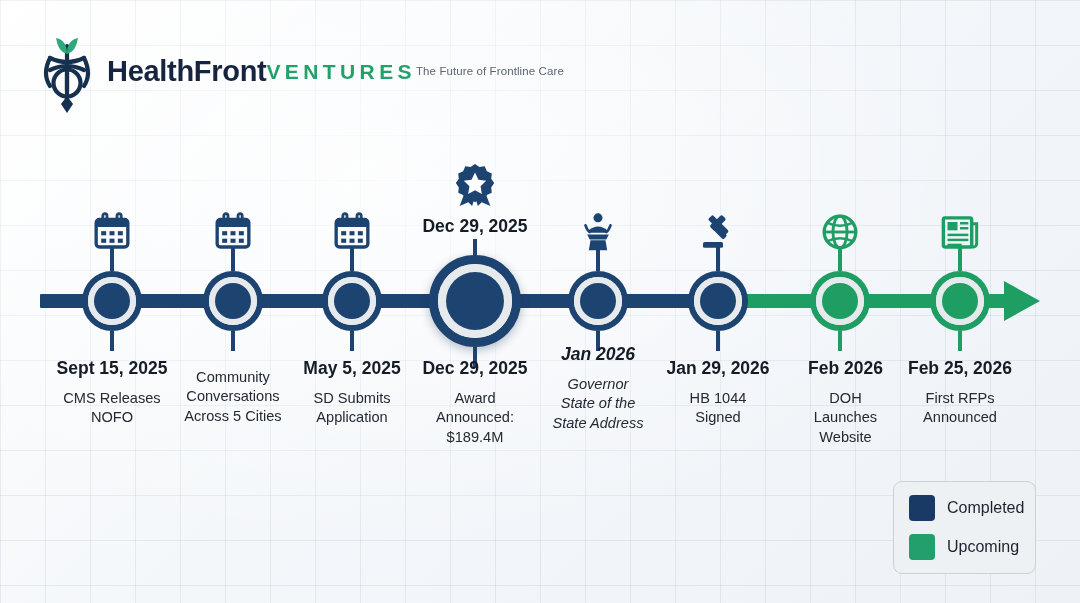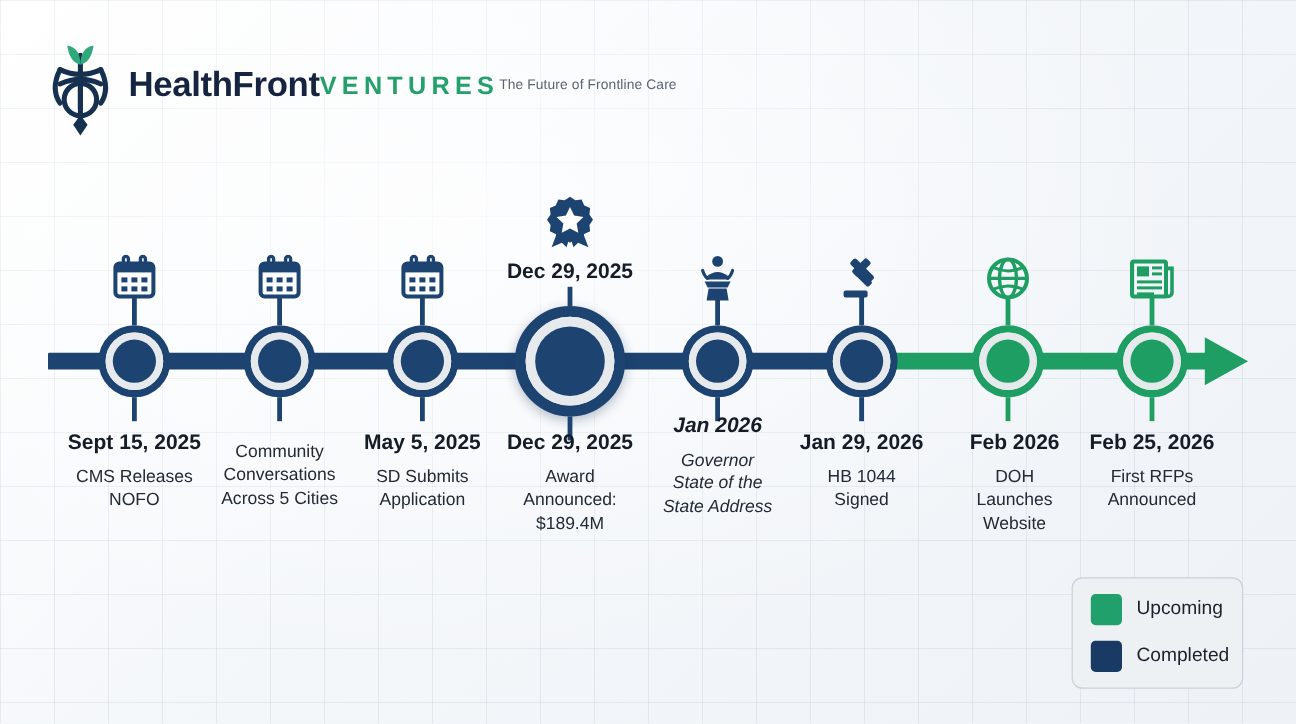--- a/index.html
+++ b/index.html
@@ -307,21 +307,21 @@
         </div>
         <div class="lbl" style="left: 960px; top: 358px;">
           <div class="date">Feb 25, 2026</div>
           <div class="desc">First RFPs<br>Announced</div>
         </div>
       </div>
   </div>
 
   <div id="legend">
     <div class="lgrow">
+      <span class="swatch" id="sw0" style="background: rgb(26, 58, 102);"></span>
+      <span class="lgtxt">Completed</span>
+    </div>
+    <div class="lgrow">
       <span class="swatch" id="sw1" style="background: rgb(34, 160, 107);"></span>
       <span class="lgtxt">Upcoming</span>
     </div>
-    <div class="lgrow">
-      <span class="swatch" id="sw0" style="background: rgb(26, 58, 102);"></span>
-      <span class="lgtxt">Completed</span>
-    </div>
   </div>
 </div>
 
 </body></html>

